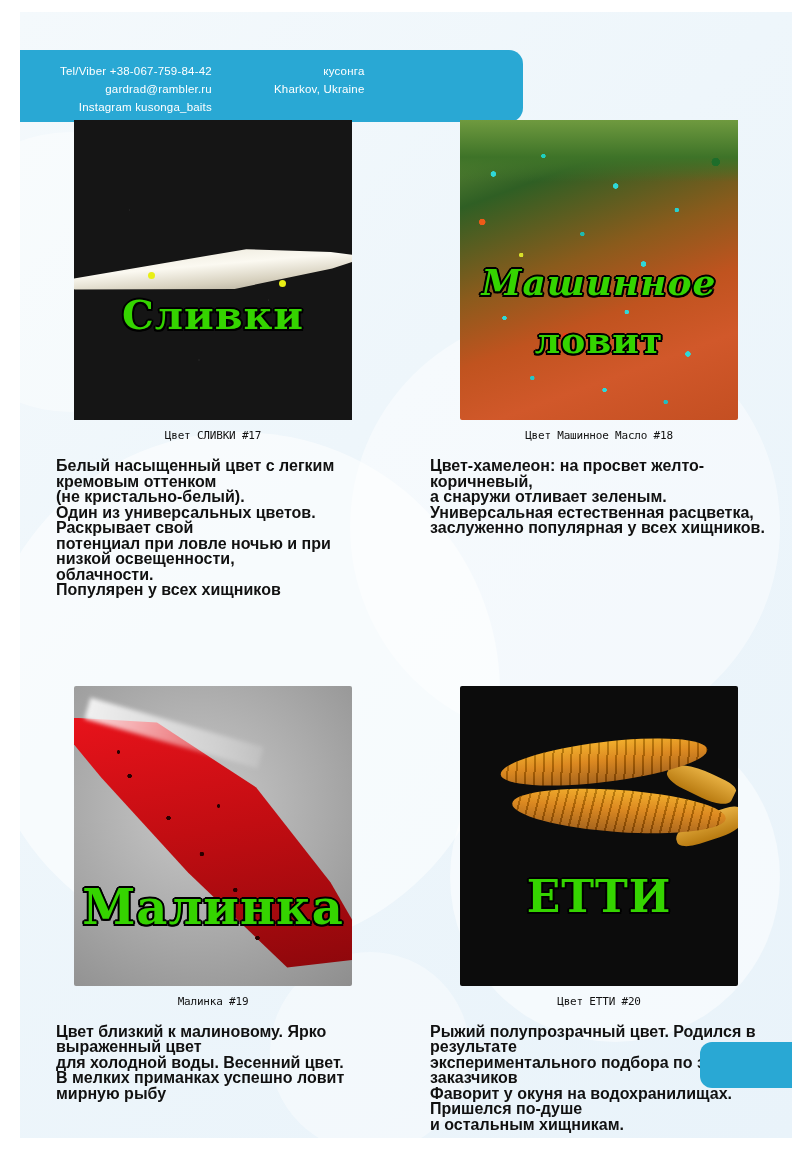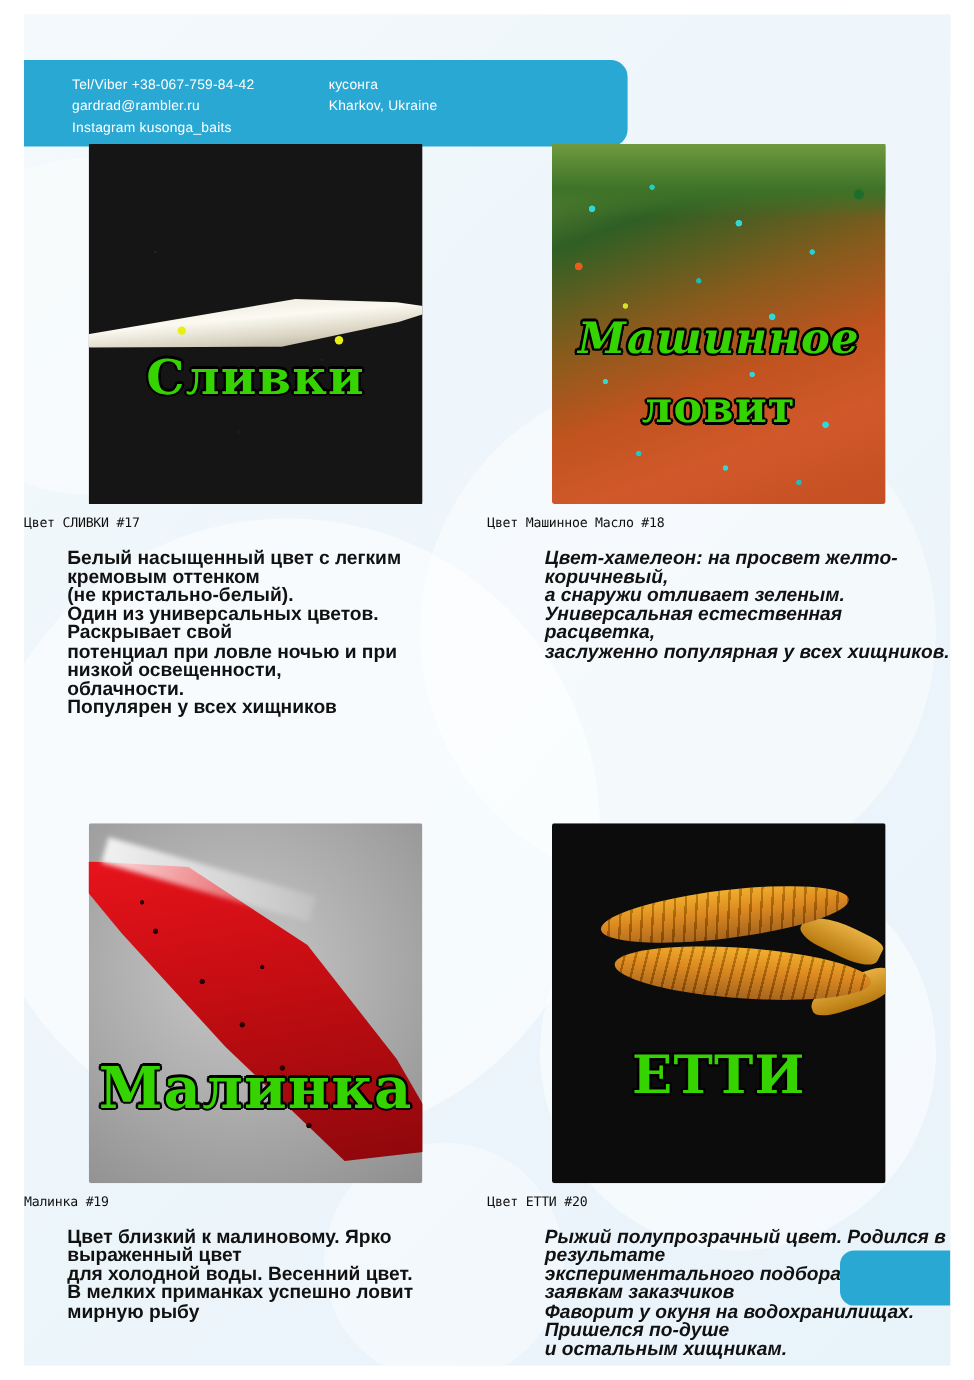--- a/index.html
+++ b/index.html
@@ -42,20 +42,21 @@
   
   .header {
     position: absolute;
     left: 0;
     top: 38px;
     width: 503px;
     height: 72px;
     background: #29a8d4;
     border-top-right-radius: 14px;
     border-bottom-right-radius: 14px;
+    text-align: right;
   }
   .header-cols {
     position: absolute;
     left: 40px;
     top: 12px;
     display: flex;
     gap: 62px;
     color: #ffffff;
     font-size: 11.5px;
     line-height: 18px;
@@ -111,36 +112,37 @@
     font-weight: bold;
     color: #35d400;
     -webkit-text-stroke: 0px;
     text-shadow:
        2px 0 0 #000, -2px 0 0 #000, 0 2px 0 #000, 0 -2px 0 #000,
        1.5px 1.5px 0 #000, -1.5px 1.5px 0 #000, 1.5px -1.5px 0 #000, -1.5px -1.5px 0 #000;
     line-height: 1.05;
     letter-spacing: 1px;
   }
   .caption {
+    text-align: center;
     font-family: "DejaVu Sans Mono", monospace;
     font-size: 11px;
     color: #111;
     margin-top: 9px;
     letter-spacing: -0.2px;
   }
   .desc {
     font-size: 16px;
     font-weight: bold;
     color: #111;
     line-height: 15.5px;
     margin-top: 16px;
     white-space: pre-line;
   }
   .cell.left .desc { margin-left: 36px; width: 330px; }
-  .cell.right .desc { margin-left: 48px; width: 338px; font-style: italic; }
+  .cell.right .desc { margin-left: 24px; width: 338px; }
 
   
   .p1 {
     background: #141414;
   }
   .p1 .sand {
     position:absolute; inset:0;
     background:
       radial-gradient(circle at 20% 30%, rgba(255,255,255,.05) 0 1px, transparent 1px),
       radial-gradient(circle at 70% 60%, rgba(255,255,255,.05) 0 1px, transparent 1px),

